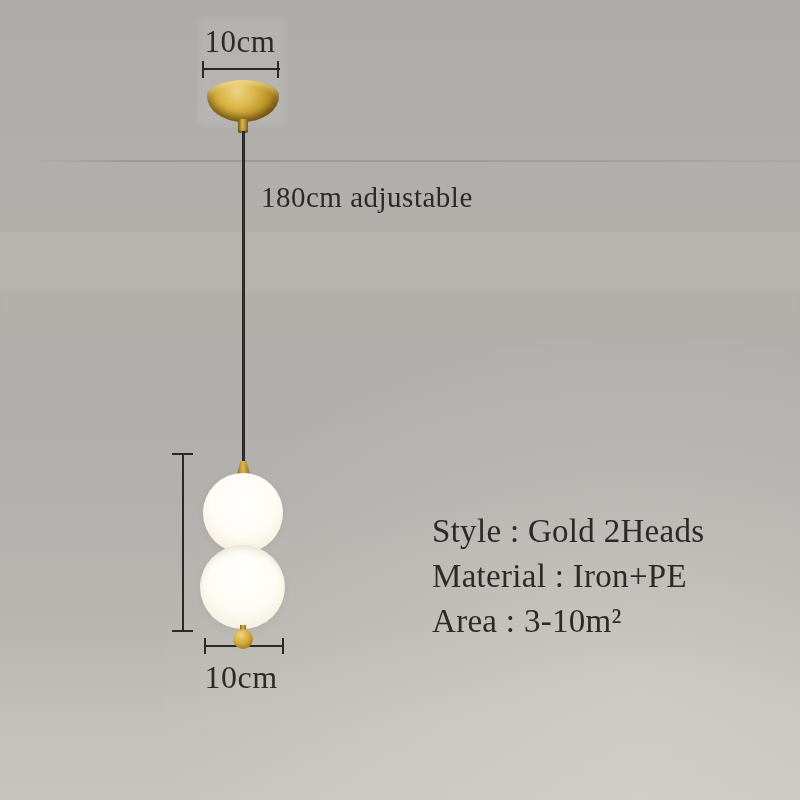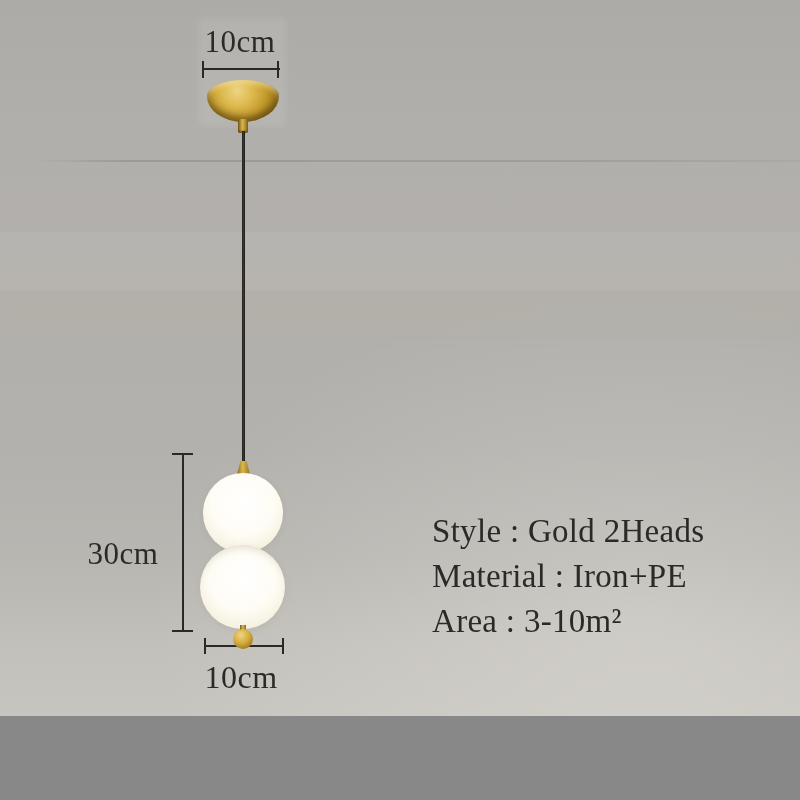--- a/index.html
+++ b/index.html
@@ -1,18 +1,18 @@
 <!DOCTYPE html>
 <html><head>
 <meta charset="utf-8">
 <style>
   html,body{margin:0;padding:0;background:#888;}
   .scene{
     position:relative;
-    width:800px;height:716px;
+    width:800px;height:800px;
     margin:0 auto;
     overflow:hidden;
     font-family:"Liberation Serif","DejaVu Serif",serif;
     background:
       radial-gradient(95% 70% at 80% 86%, rgba(255,253,244,0.22), rgba(255,255,255,0) 65%),
       linear-gradient(180deg,#acaba7 0%,#b0afab 18%,#b3b0ac 30%,#b1b0ac 46%,#b2b1ad 62%,#b8b6b1 78%,#c2c0ba 90%,#c7c5bf 100%);
   }
   
   .ceiling-line{
     position:absolute;left:35px;right:0;top:160px;height:2px;
@@ -121,25 +121,25 @@
   <div class="socket"></div>
   <div class="ball ball-top"></div>
   <div class="ball ball-bottom"></div>
   <div class="finial-stem"></div>
 
   <div class="mark top-dim-bar"></div>
   <div class="mark top-dim-tick-l"></div>
   <div class="mark top-dim-tick-r"></div>
   <div class="dim-label label-canopy">10cm</div>
 
+  <div class="dim-label label-cord">180cm adjustable</div>
 
   <div class="mark h-dim-line"></div>
   <div class="mark h-dim-tick-t"></div>
   <div class="mark h-dim-tick-b"></div>
-  <div class="dim-label label-height">30cm</div>
 
   <div class="mark bot-dim-bar"></div>
   <div class="mark bot-dim-tick-l"></div>
   <div class="mark bot-dim-tick-r"></div>
   <div class="finial-ball"></div>
   <div class="dim-label label-width">10cm</div>
 
   <div class="specs">
     <div class="spec-line">Style : Gold 2Heads</div>
     <div class="spec-line">Material : Iron+PE</div>

